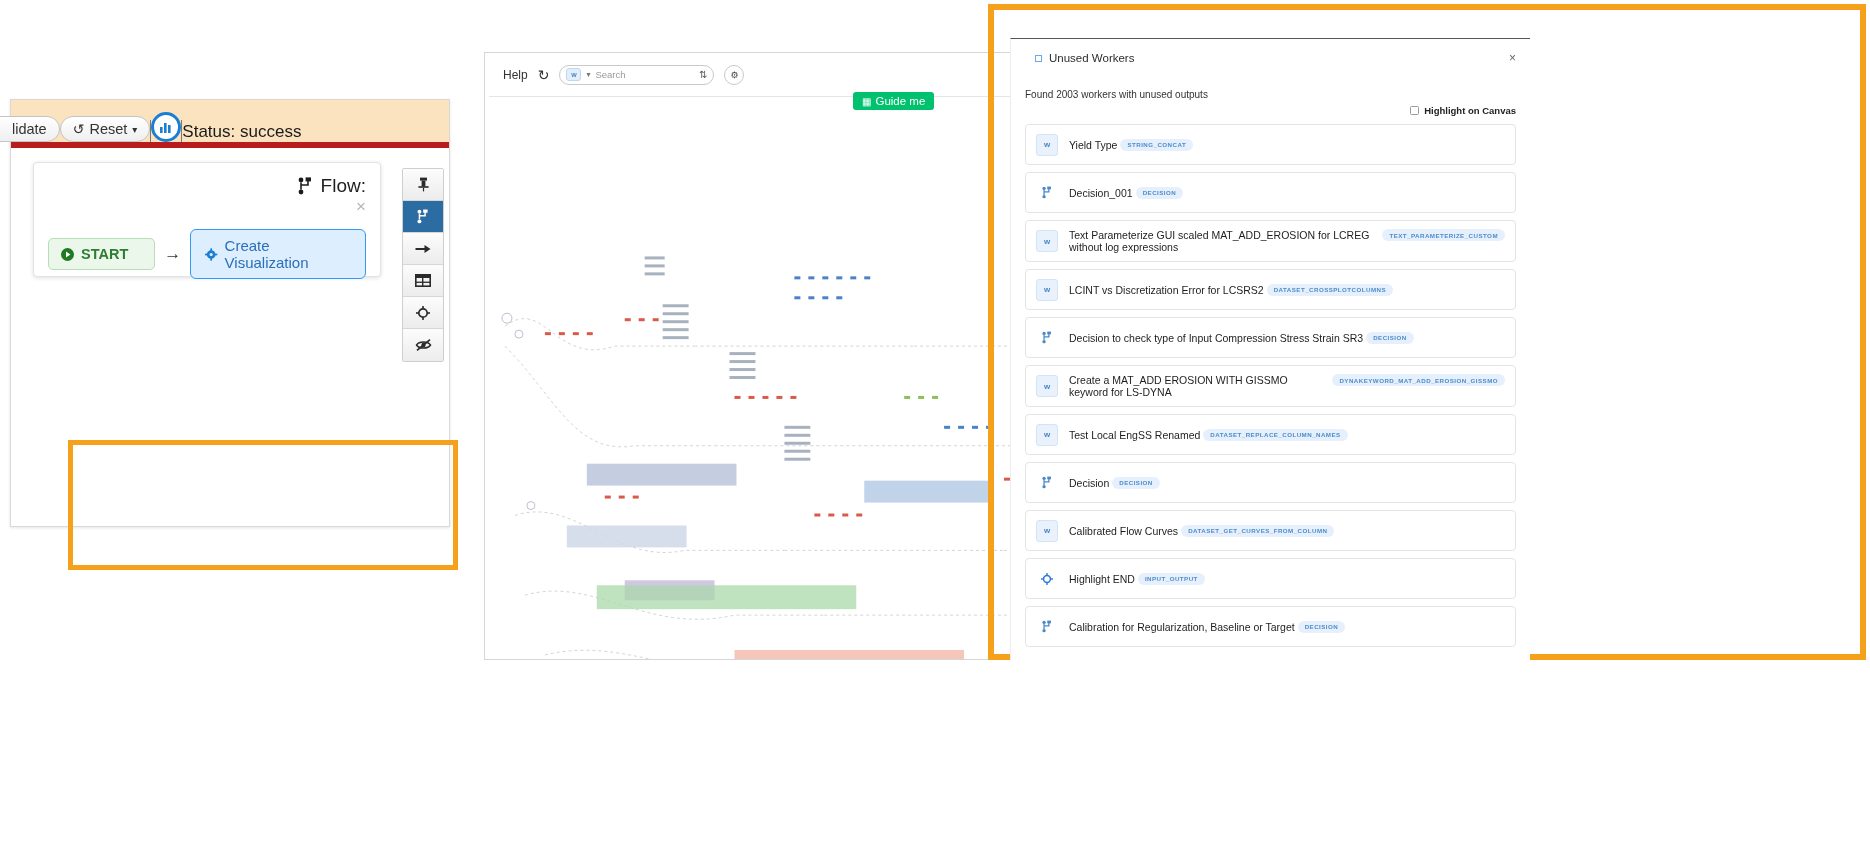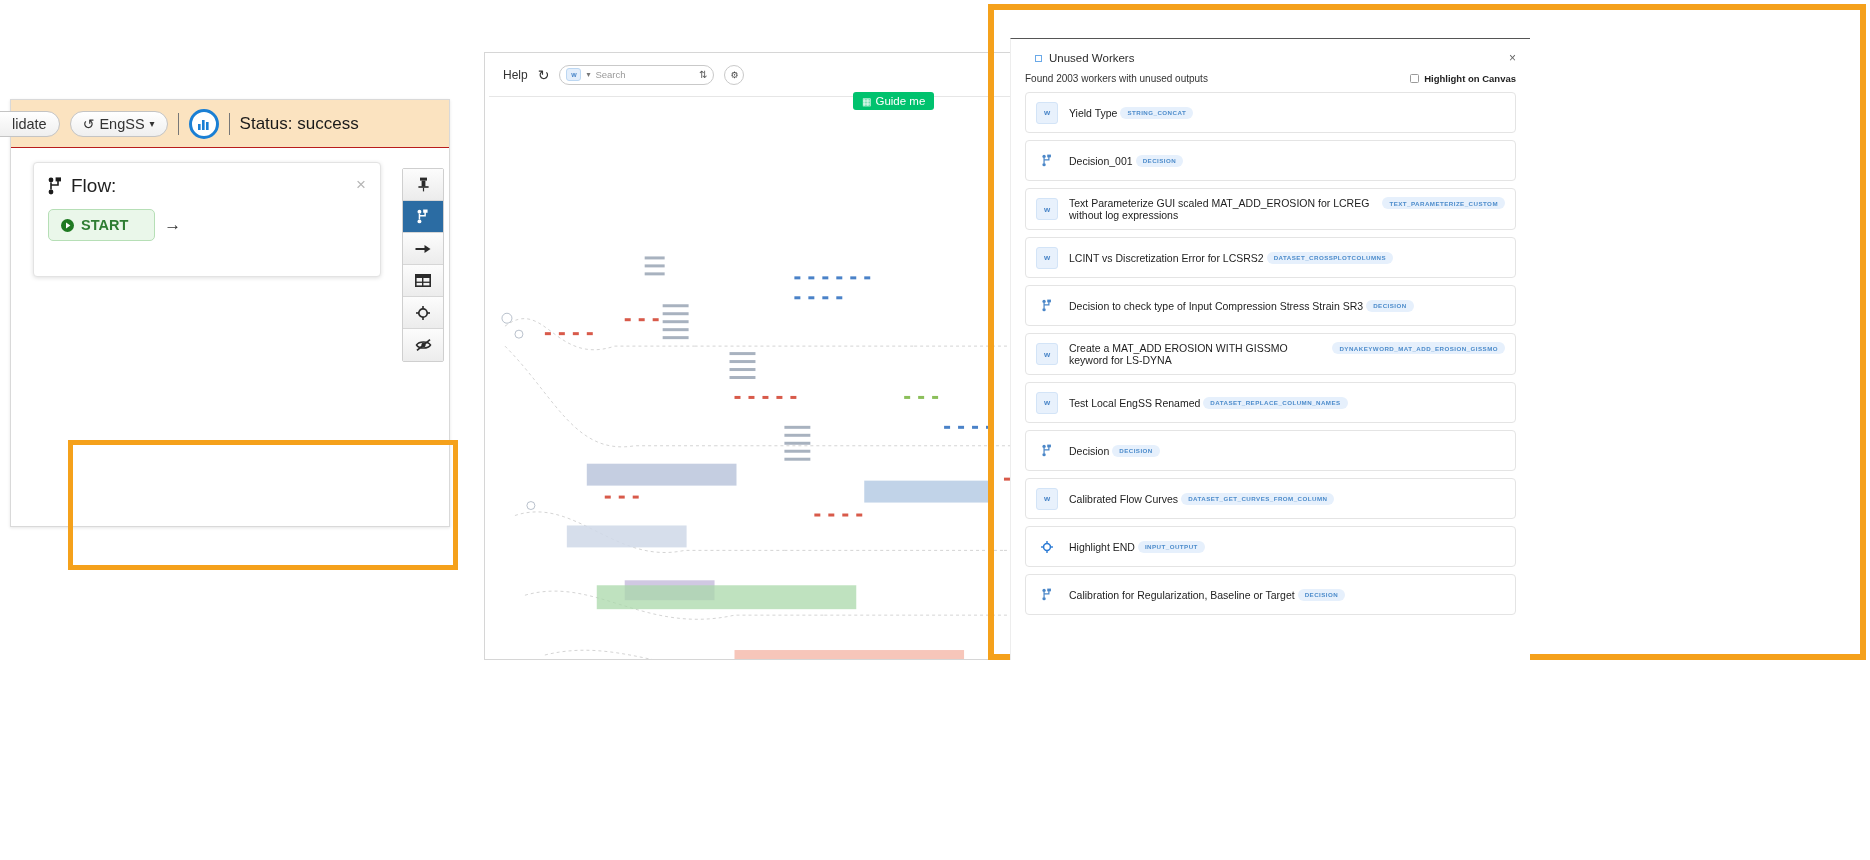--- a/index.html
+++ b/index.html
@@ -16,22 +16,22 @@
   #left-card {
     position:absolute; left:10px; top:99px;
     width:440px; height:428px;
     background:#ffffff;
     border:1px solid #d9d9d9;
     box-shadow:0 1px 3px rgba(0,0,0,.10);
   }
   #left-toolbar-strip {
     position:absolute; left:0; top:0; right:0; height:48px;
     background:#fbe3c0;
-    border-bottom:1px solid #b91c1c;
-    display:flex; align-items:center; gap:10px;
+    border-bottom:6px solid #b91c1c;
+    display:flex; align-items:flex-end; 
     padding-left:0;
   }
   .tb-btn {
     background:linear-gradient(#ffffff,#efefef);
     border:1px solid #c4c4c4;
     border-radius:14px;
     font-size:14.5px; color:#333;
     padding:4px 12px;
     display:flex; align-items:center; gap:5px;
     white-space:nowrap;
@@ -52,21 +52,21 @@
 
   
   #flow-popup {
     position:absolute; left:22px; top:62px;
     width:348px; height:115px;
     background:#fff; border:1px solid #e3e3e3;
     border-radius:4px;
     box-shadow:0 1px 4px rgba(0,0,0,.13);
     padding:12px 14px;
   }
-  #flow-title-row { display:flex; align-items:flex-start; justify-content:space-between; }
+  #flow-title-row { display:flex; align-items:flex-end; justify-content:space-between;flex-direction:column; }
   #flow-title { font-size:19px; color:#1f1f1f; display:flex; align-items:center; gap:7px; }
   #flow-close-icon { font-size:17px; color:#b6b6b6; }
   #flow-nodes { display:flex; align-items:center; gap:9px; margin-top:12px; }
   #start-node {
     background:#eaf7ea; border:1px solid #b6dfb6; border-radius:5px;
     padding:7px 26px 7px 12px;
     display:flex; align-items:center; gap:7px;
     color:#2e7d32; font-size:14.5px; font-weight:bold;
   }
   #flow-arrow-icon { color:#333; font-size:17px; }
@@ -178,21 +178,21 @@
   #panel-square-icon {
     width:7px; height:7px; border:1.4px solid #6aa9e8;
   }
   #panel-title { font-size:11.5px; color:#2d2d2d; }
   #panel-close-icon { font-size:12px; color:#666; }
   #panel-subrow {
     display:flex; align-items:center; justify-content:space-between;
     padding:4px 14px 8px 14px;
   }
   #found-text { font-size:10px; color:#333; }
-  #highlight-wrap { display:flex; align-items:center; gap:5px; }
+  #highlight-wrap { display:flex; align-items:center; gap:5px;margin-top:32px; }
   #highlight-checkbox {
     width:9px; height:9px; border:1px solid #9a9a9a; border-radius:1.5px; background:#fff;
   }
   #highlight-label { font-size:9.5px; color:#222; font-weight:bold; }
 
   #worker-list { padding:0 14px; }
   .worker-row {
     display:flex; align-items:center; gap:11px;
     border:1px solid #e4e4e4; border-radius:4px;
     padding:8px 10px;
@@ -221,21 +221,21 @@
 <body>
 
 <div id="left-card">
 
   <div id="left-toolbar-strip">
     <div class="tb-btn" id="validate-button">
       <span>lidate</span>
     </div>
     <div class="tb-btn">
       <span style="font-size:14px;">↺</span>
-      <span>EngSS</span>
+      <span>Reset</span>
       <span style="font-size:10px;">▾</span>
     </div>
     <div class="tb-sep"></div>
     <div id="chart-icon-button">
       <svg width="14" height="12" viewBox="0 0 14 12">
         <rect x="1" y="6" width="2.6" height="6" fill="#1a7fd4"></rect>
         <rect x="5" y="2" width="2.6" height="10" fill="#1a7fd4"></rect>
         <rect x="9" y="4" width="2.6" height="8" fill="#1a7fd4"></rect>
       </svg>
     </div>
@@ -259,20 +259,33 @@
     </div>
     <div id="flow-nodes">
       <div id="start-node">
         <svg width="13" height="13" viewBox="0 0 13 13">
           <circle cx="6.5" cy="6.5" r="6.5" fill="#1f7a22"></circle>
           <polygon points="5,3.6 9.4,6.5 5,9.4" fill="#ffffff"></polygon>
         </svg>
         <span>START</span>
       </div>
       <span id="flow-arrow-icon">→</span>
+      <div id="create-viz-node">
+        <svg width="13" height="13" viewBox="0 0 13 13">
+          <circle cx="6.5" cy="6.5" r="4.6" fill="#1a7fd4"></circle>
+          <circle cx="6.5" cy="6.5" r="1.7" fill="#ddeeff"></circle>
+          <g fill="#1a7fd4">
+            <rect x="5.6" y="0" width="1.8" height="3"></rect>
+            <rect x="5.6" y="10" width="1.8" height="3"></rect>
+            <rect x="0" y="5.6" width="3" height="1.8"></rect>
+            <rect x="10" y="5.6" width="3" height="1.8"></rect>
+          </g>
+        </svg>
+        <span>Create Visualization</span>
+      </div>
     </div>
   </div>
 
   <div id="vertical-toolbar">
     <div class="vt-btn">
       <svg width="13" height="15" viewBox="0 0 13 15">
         <rect x="3" y="0.6" width="7" height="3" fill="#2b2b2b"></rect>
         <rect x="4.6" y="3.6" width="3.8" height="6" fill="#2b2b2b"></rect>
         <rect x="1.4" y="9.2" width="10.2" height="1.6" fill="#2b2b2b"></rect>
         <rect x="5.9" y="10.8" width="1.2" height="3.6" fill="#2b2b2b"></rect>

